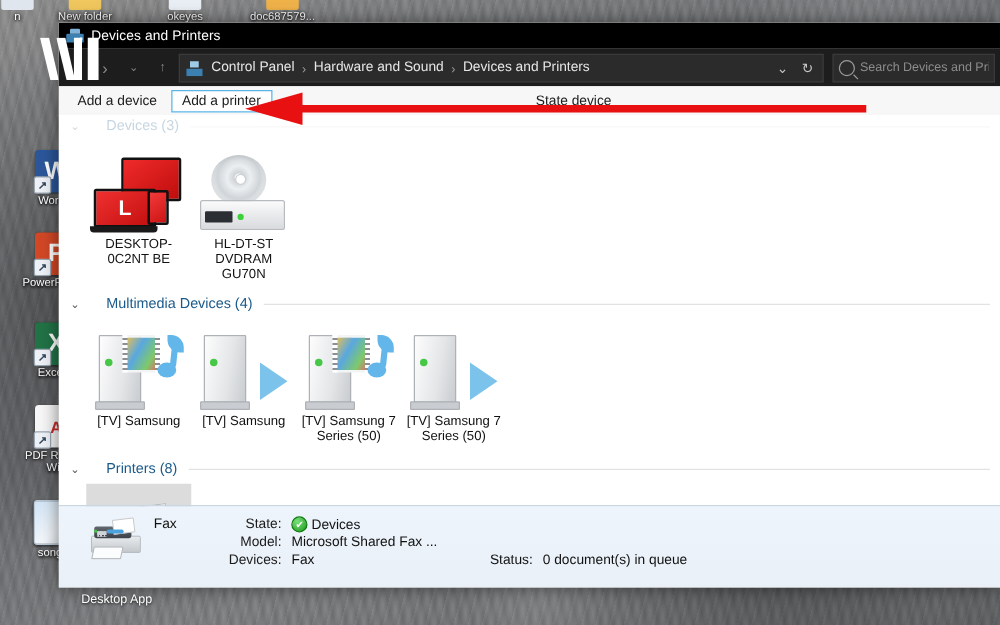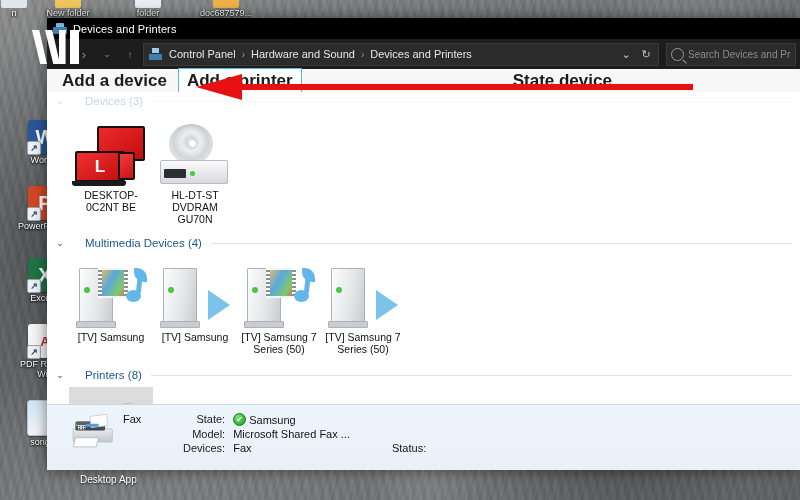--- a/index.html
+++ b/index.html
@@ -64,35 +64,35 @@
   #titlebar .ticon .top{position:absolute;left:3px;top:0;width:8px;height:4px;background:#7fb2d8;border-radius:1px 1px 0 0;}
   #titlebar .ticon .dot{position:absolute;right:1px;bottom:3px;width:2px;height:2px;background:#bde0ff;}
   #title-text{font-size:11px;letter-spacing:.1px;}
 
   #navbar{height:30px;background:#1d1d1d;display:flex;align-items:center;padding:0 4px;gap:3px;}
   .navbtn{width:20px;height:20px;display:flex;align-items:center;justify-content:center;color:#8a8a8a;font-size:13px;flex:none;}
   #addrbox{
     flex:1;height:21px;background:#2b2b2b;border:1px solid #3a3a3a;
     display:flex;align-items:center;padding:0 2px 0 5px;min-width:0;
   }
-  #crumbs{flex:1;display:flex;align-items:center;font-size:11px;color:#e6e6e6;gap:2px;white-space:nowrap;overflow:hidden;}
+  #crumbs{flex:1;display:flex;align-items:flex-end;font-size:11px;color:#e6e6e6;gap:2px;white-space:nowrap;overflow:hidden;}
   #crumbs .cicon{width:13px;height:12px;position:relative;margin-right:3px;flex:none;}
   #crumbs .cicon .b1{position:absolute;left:0;bottom:0;width:13px;height:6px;background:#3c7fb1;}
   #crumbs .cicon .b2{position:absolute;left:3px;top:0;width:7px;height:5px;background:#9ecbe8;}
   #crumbs .sep{color:#9a9a9a;font-size:10px;padding:0 2px;}
   #crumbs .crumb{padding:1px 2px;}
   .addr-ctl{width:20px;height:19px;display:flex;align-items:center;justify-content:center;color:#c9c9c9;font-size:11px;flex:none;}
   #searchbox{width:120px;height:21px;background:#2b2b2b;border:1px solid #3a3a3a;margin-left:4px;flex:none;
      display:flex;align-items:center;padding:0 4px;}
   #searchbox .sicon{width:11px;height:11px;border:1.4px solid #9a9a9a;border-radius:50%;position:relative;flex:none;margin-right:4px;}
   #searchbox .sicon:after{content:"";position:absolute;right:-4px;bottom:-3px;width:5px;height:1.4px;background:#9a9a9a;transform:rotate(45deg);}
   #searchbox .sph{font-size:10px;color:#8c8c8c;white-space:nowrap;overflow:hidden;}
 
   #toolbar{height:23px;background:#f7f7f7;border-bottom:1px solid #e2e2e2;display:flex;align-items:center;padding:0 6px;gap:2px;position:relative;}
-  .tbtn{font-size:17px;color:#1b1b1b;padding:3px 9px;white-space:nowrap;font-weight:bold;}
+  .tbtn{font-size:11px;color:#1b1b1b;padding:3px 9px;white-space:nowrap;}
   .tbtn.focused{border:1px solid #5bb4e8;background:#fff;padding:2px 8px;}
 
   #content{position:absolute;left:0;top:74px;right:0;bottom:0;background:#fff;overflow:hidden;}
   .group{padding:0 0 2px 8px;}
   .ghead{display:flex;align-items:center;gap:5px;padding:3px 8px 2px 0;}
   .ghead .chev{color:#4a4a4a;font-size:9px;width:10px;text-align:center;}
   .ghead .gtitle{font-size:11.5px;color:#1a5a8a;white-space:nowrap;margin-left:15px;}
   .ghead .gline{flex:1;height:1px;background:#e2e2e2;margin-left:4px;}
   .items{display:flex;padding:4px 0 0 14px;gap:0;}
   .item{width:80px;text-align:center;padding:3px 2px 5px;}
@@ -180,39 +180,39 @@
   #wm .mark{position:relative;width:52px;height:34px;}
   #wm .mark .s{position:absolute;top:0;width:15px;height:34px;background:#fff;}
   #wm .mark .s1{left:0;clip-path:polygon(0 0,48% 0,100% 100%,55% 100%);}
   #wm .mark .s2{left:13px;clip-path:polygon(0 0,48% 0,100% 100%,55% 100%);}
   #wm .mark .s3{left:27px;clip-path:polygon(0 0,55% 0,55% 100%,0 100%);width:12px;}
   #wm .mark .s4{left:38px;width:9px;clip-path:polygon(0 0,100% 0,100% 100%,0 100%);}
   #wm .txt{color:#fff;line-height:1;}
   #wm .t1{font-size:15px;font-weight:bold;letter-spacing:.3px;}
   #wm .t2{font-size:9px;font-weight:bold;letter-spacing:1.6px;margin-top:2px;}
 
-  #desktopapp{position:absolute;left:80px;top:474px;z-index:6;font-size:10px;color:#fff;
+  #desktopapp{position:absolute;left:65px;top:474px;z-index:6;font-size:10px;color:#fff;
      text-shadow:0 1px 2px rgba(0,0,0,.9);}
 </style>
 </head>
 <body>
 
 <div id="desktop"></div>
 
 <div class="top-dicon" style="left:-16px;">
   <div class="tg" style="background:#dfe6ee;"></div>
   <div class="lbl">n</div>
 </div>
 <div class="top-dicon" style="left:38px;">
   <div class="tg" style="background:#f0c75e;"></div>
   <div class="lbl">New folder</div>
 </div>
 <div class="top-dicon" style="left:118px;">
   <div class="tg" style="background:#e9eef4;"></div>
-  <div class="lbl">folder</div>
+  <div class="lbl">okeyes</div>
 </div>
 <div class="top-dicon" style="left:196px;">
   <div class="tg" style="background:#efb24a;"></div>
   <div class="lbl">doc687579...</div>
 </div>
 
 <div class="dicon" style="left:14px;top:120px;">
   <div class="glyph" style="background:#2b579a;">
     <span>W</span>
     <span class="ribbon"></span>
@@ -460,29 +460,30 @@
             <div class="led"></div>
             <div class="out"></div>
         </div>
       </div>
       <div class="dname">Fax</div>
       <div class="fields">
         <div class="fcol">
           <span class="k">State:</span>
           <span class="v">
             <span class="mini-check">✔</span>
-            <span>Samsung</span>
+            <span>Devices</span>
           </span>
           <span class="k">Model:</span>
           <span class="v">Microsoft Shared Fax ...</span>
           <span class="k">Devices:</span>
           <span class="v">Fax</span>
         </div>
         <div class="fcol2">
           <span class="k">Status:</span>
+          <span class="v">0 document(s) in queue</span>
         </div>
       </div>
     </div>
 
   </div>
 </div>
 
 <div id="annot">
   <span class="head"></span>
   <span class="tail"></span>

